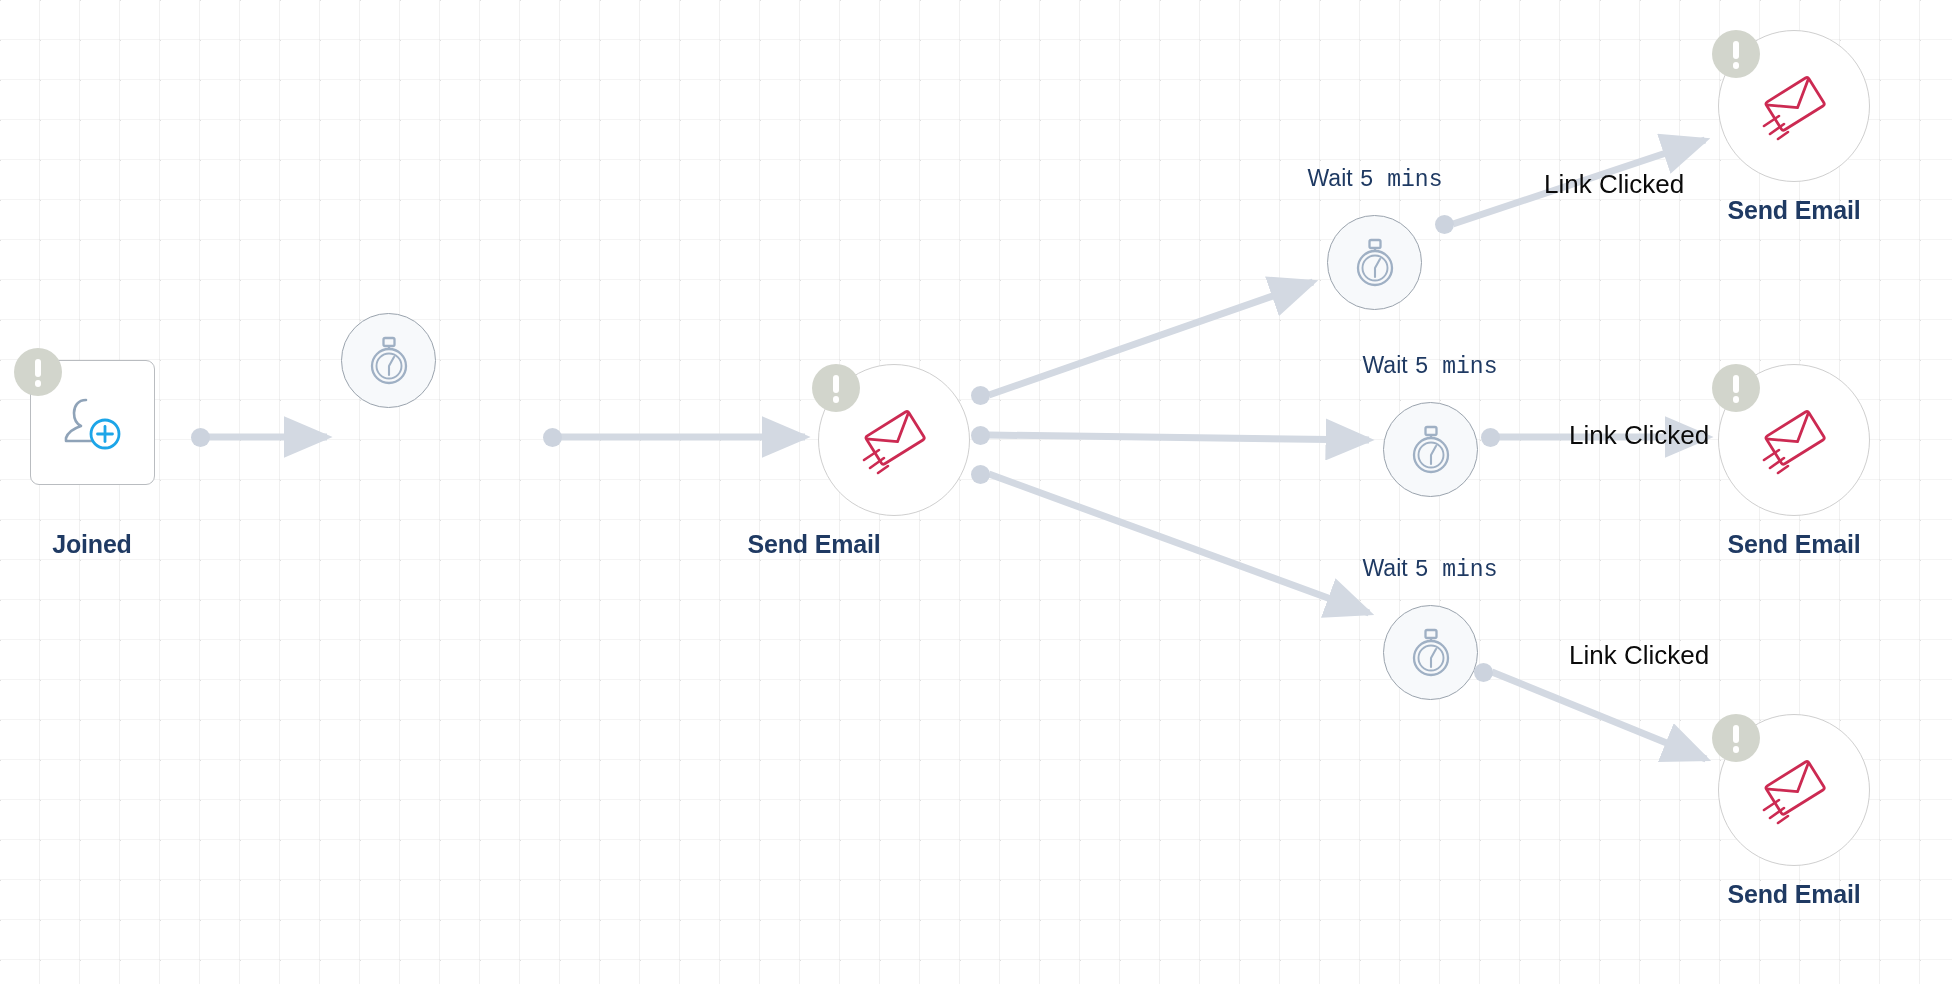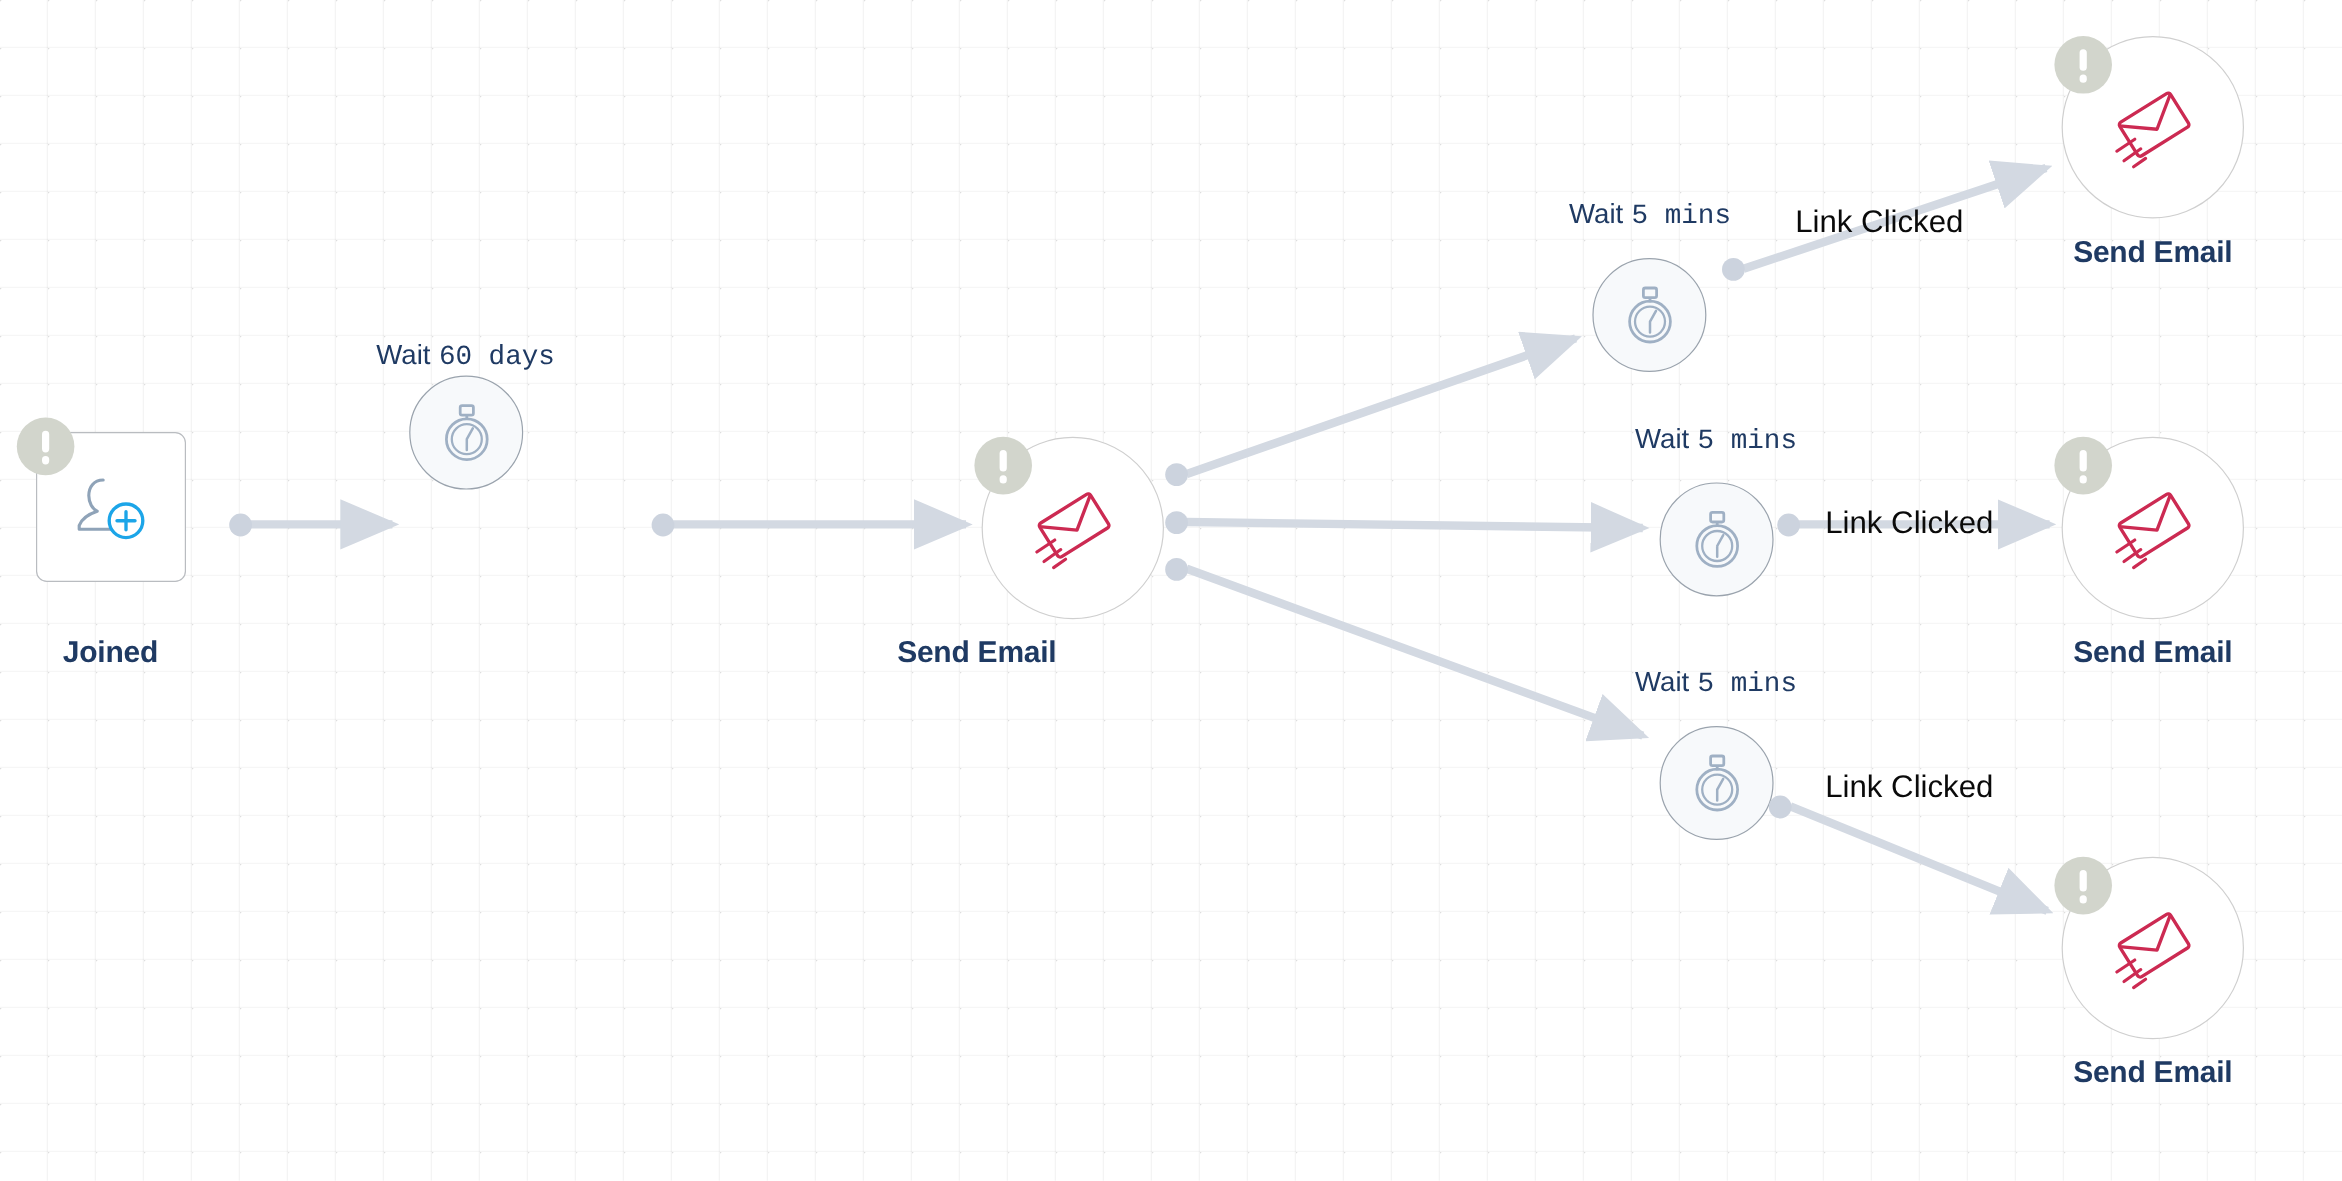--- a/index.html
+++ b/index.html
@@ -81,20 +81,21 @@
     white-space:nowrap;
   }
   .wait-label .w-unit{ margin-left:7px;font-family:Liberation Mono, monospace; }
 
   
   .edge-label{
     position:absolute;
     font-size:26px; color:#0a0a0a;
     white-space:nowrap;
     background:transparent;
+    margin-left:48px;
   }
 
   
   .port{
     position:absolute;
     width:19px; height:19px; border-radius:50%;
     background:#ccd3de;
     z-index:4;
   }
 </style>
@@ -149,23 +150,20 @@
         <line x1="41.5" y1="48" x2="56.5" y2="48" stroke="#1ca5e8" stroke-width="2.8" stroke-linecap="round"></line>
       </svg>
     </div>
   </div>
   <div class="warn-badge" style="left:14px; top:348px;">
     <div class="bang-bar"></div>
     <div class="bang-dot"></div>
   </div>
   <div class="node-caption" style="left:-78px; top:530px;">Joined</div>
 
-  <div class="wait-label" style="left:218px; top:282px;">
-    <span>Wait</span><span class="w-unit">60 days</span>
-  </div>
   <div class="node node-wait" style="left:341px; top:313px; width:95px; height:95px;">
     <div class="circle-node" style="width:95px; height:95px;">
       <svg width="56" height="56" viewBox="0 0 56 56">
         <rect x="22.5" y="5" width="11" height="8" rx="1.6" fill="none" stroke="#9fb0c4" stroke-width="2.3"></rect>
         <line x1="28" y1="13" x2="28" y2="17" stroke="#9fb0c4" stroke-width="2.3"></line>
         <circle cx="28" cy="33" r="17" fill="none" stroke="#9fb0c4" stroke-width="2.3"></circle>
         <circle cx="28" cy="33" r="12.5" fill="none" stroke="#9fb0c4" stroke-width="1.9"></circle>
         <path d="M28 33 L33 24 M28 33 L28 42" fill="none" stroke="#9fb0c4" stroke-width="2.1" stroke-linecap="round"></path>
       </svg>
     </div>

